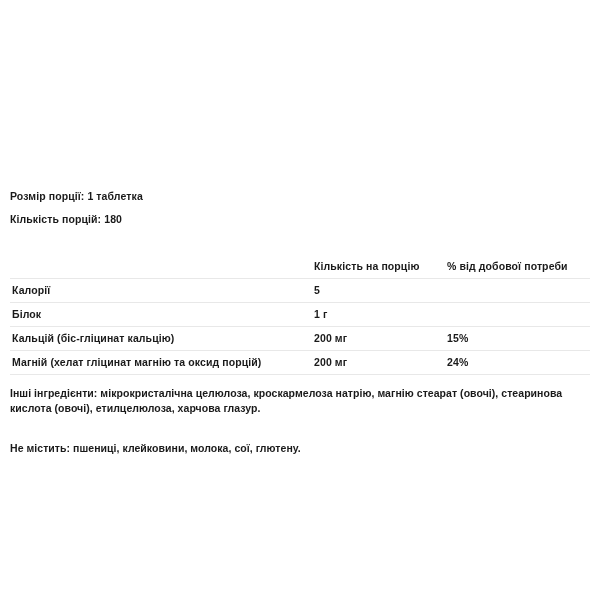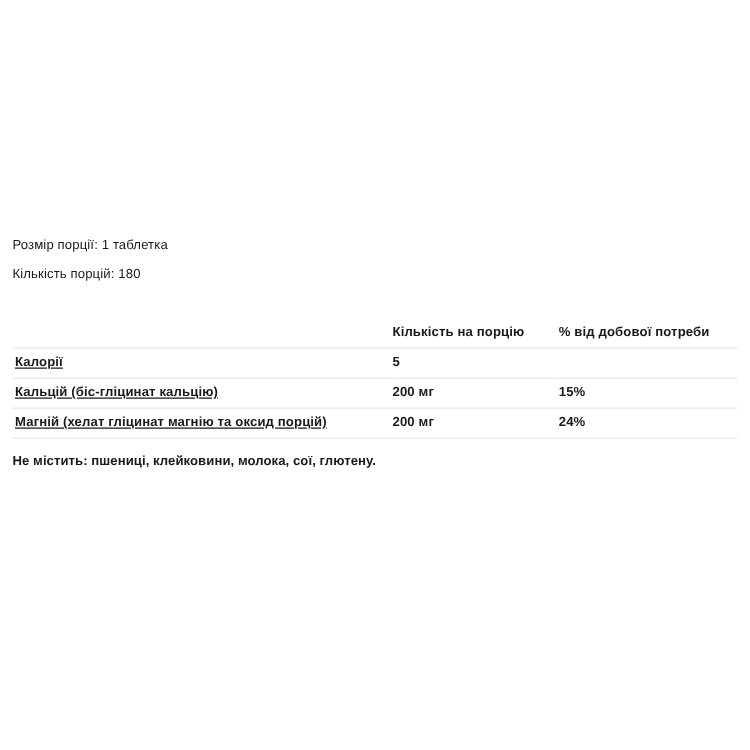--- a/index.html
+++ b/index.html
@@ -19,21 +19,21 @@
     position: absolute;
     top: 190px;
     left: 0;
     width: 600px;
   }
   .serving-lines {
     padding: 0 10px;
   }
   .serving-line {
     font-size: 10.5px;
-    font-weight: normal;
+    font-weight: bold;
     line-height: 1.25;
     color: #1a1a1a;
     margin: 0 0 10px 0;
     letter-spacing: 0.1px;
   }
   .serving-line:last-child {
     margin-bottom: 0;
   }
   table.facts {
     margin-top: 29px;
@@ -61,37 +61,35 @@
   }
   table.facts thead th {
     border-bottom: 1px solid #e8e8e8;
   }
   table.facts tbody td {
     border-bottom: 1px solid #e8e8e8;
   }
   table.facts td.name,
   table.facts th.name {
     padding-left: 2px;
-    text-decoration: underline;
   }
   .notes {
     margin-top: 11px;
     padding: 0 10px;
   }
   .note {
     font-size: 10.5px;
     font-weight: bold;
     line-height: 1.45;
     color: #1a1a1a;
     margin: 0;
     letter-spacing: 0.05px;
   }
   .note + .note {
-    margin-top: 0;
-    text-align: right;
+    margin-top: 24px;
   }
 </style>
 </head>
 <body>
 
 <div class="panel">
 
   <div class="serving-lines">
     <p class="serving-line">Розмір порції: 1 таблетка</p>
     <p class="serving-line">Кількість порцій: 180</p>
@@ -110,29 +108,35 @@
         <th>% від добової потреби</th>
       </tr>
     </thead>
     <tbody>
       <tr>
         <td class="name">Калорії</td>
         <td>5</td>
         <td></td>
       </tr>
       <tr>
+        <td class="name">Білок</td>
+        <td>1 г</td>
+        <td></td>
+      </tr>
+      <tr>
         <td class="name">Кальцій (біс-гліцинат кальцію)</td>
         <td>200 мг</td>
         <td>15%</td>
       </tr>
       <tr>
         <td class="name">Магній (хелат гліцинат магнію та оксид порцій)</td>
         <td>200 мг</td>
         <td>24%</td>
       </tr>
     </tbody>
   </table>
 
   <div class="notes">
+    <p class="note">Інші інгредієнти: мікрокристалічна целюлоза, кроскармелоза натрію, магнію стеарат (овочі), стеаринова кислота (овочі), етилцелюлоза, харчова глазур.</p>
     <p class="note">Не містить: пшениці, клейковини, молока, сої, глютену.</p>
   </div>
 
 </div>
 
 </body></html>

